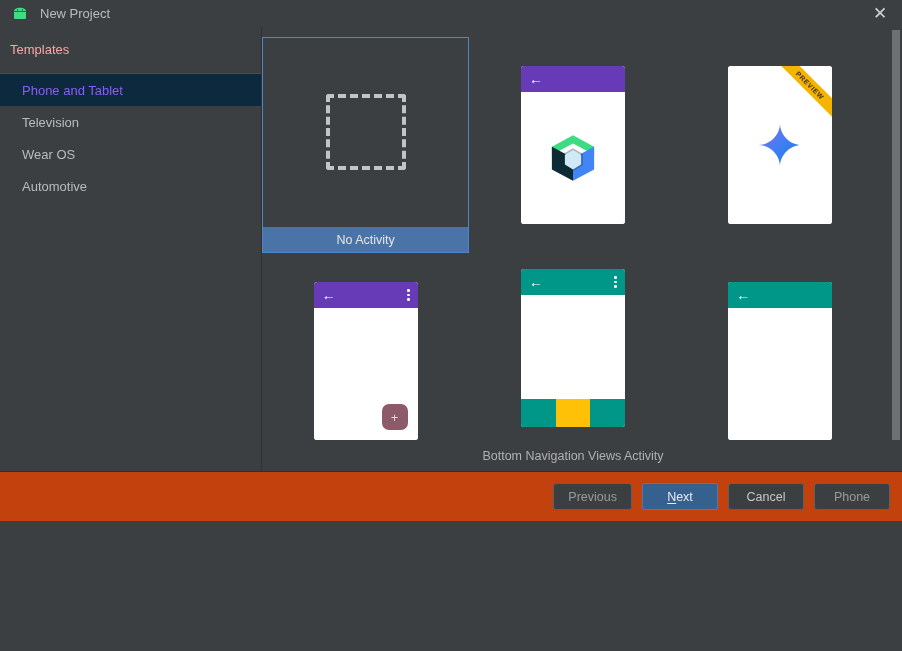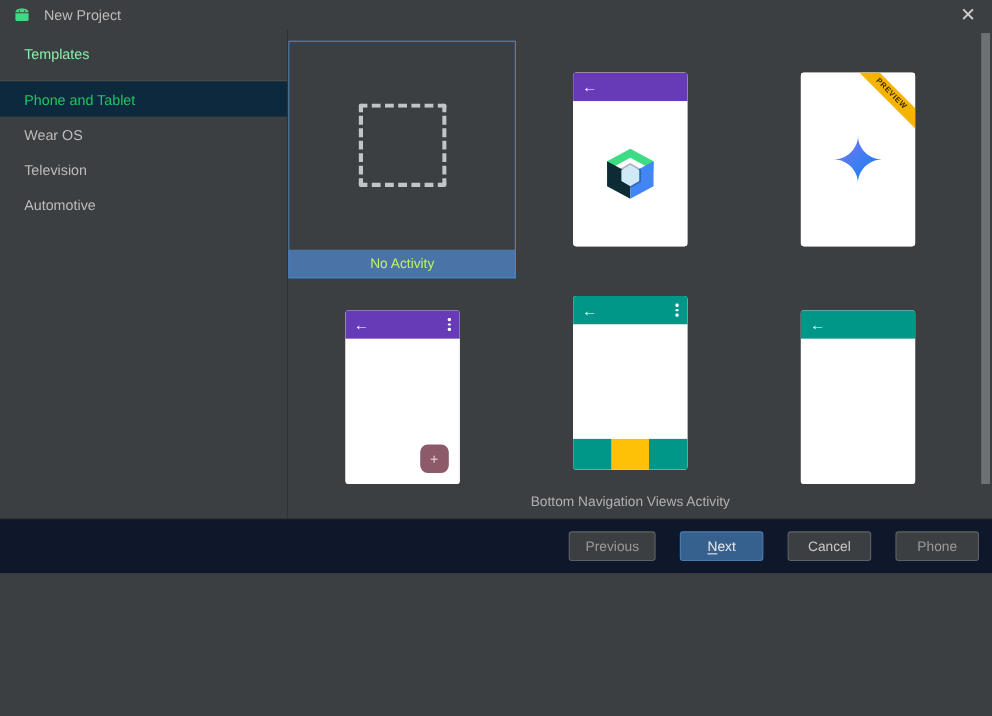--- a/index.html
+++ b/index.html
@@ -45,31 +45,31 @@
 
   
   .sidebar {
     width: 262px; min-width: 262px;
     background: #3c3f41;
     border-right: 1px solid #2e3133;
     padding-top: 4px;
   }
   .sidebar-header {
     height: 36px; display: flex; align-items: center;
-    padding-left: 22px;
-    color: #86efac; font-size: 13px;
+    padding-left: 10px;
+    color: #fca5a5; font-size: 13px;
   }
   .sidebar-sep { height: 1px; background: #4a4d4f; margin: 6px 0 0 0; }
   .side-item {
     height: 32px; display: flex; align-items: center;
     padding-left: 22px;
     color: #bbbbbb; font-size: 13px;
     cursor: pointer;
   }
-  .side-item.selected { background: #0d293e; color: #22c55e; }
+  .side-item.selected { background: #0d293e; color: #8b5cf6; }
 
   
   .templates-pane {
     flex: 1; position: relative; min-width: 0;
     background: #3c3f41;
     overflow: hidden;
   }
   .grid {
     position: absolute; inset: 0;
     padding: 10px 18px 0 0;
@@ -93,21 +93,21 @@
     display: flex; align-items: center; justify-content: center;
     width: 100%;
   }
   .cell-label {
     height: 26px; width: 100%;
     display: flex; align-items: center; justify-content: center;
     color: #b0b0b0; font-size: 12.5px;
     white-space: nowrap;
   }
   .cell.selected-cell .cell-label {
-    background: #4a74a8; color: #bef264;
+    background: #4a74a8; color: #e5e5e5;
   }
 
   
   .phone {
     width: 104px; height: 158px;
     background: #ffffff;
     border-radius: 3px;
     overflow: hidden;
     display: flex; flex-direction: column;
     position: relative;
@@ -219,23 +219,23 @@
     position: absolute; left: 3px; width: 8px;
     top: 3px; height: 410px;
     background: #6e7173; border-radius: 0px;
     cursor: pointer;
   }
 
   
   .footer-sep { height: 1px; background: #2e3133; }
   .footer {
     height: 49px; min-height: 49px;
-    background: #0f172a;
+    background: #c2410c;
     display: flex; align-items: center; justify-content: flex-end;
-    padding-right: 12px; gap: 22px;
+    padding-right: 12px; gap: 10px;
     position: relative;
   }
   .btn {
     min-width: 76px; height: 27px;
     border-radius: 3px;
     display: flex; align-items: center; justify-content: center;
     font-size: 12.5px;
     padding: 0 14px;
     cursor: pointer;
     border: 1px solid #5e6164;
@@ -283,24 +283,24 @@
 
   <div class="body-row">
 
     <div class="sidebar">
       <div class="sidebar-header">Templates</div>
       <div class="sidebar-sep"></div>
       <div class="side-item selected">
         <span>Phone and Tablet</span>
       </div>
       <div class="side-item">
-        <span>Wear OS</span>
+        <span>Television</span>
       </div>
       <div class="side-item">
-        <span>Television</span>
+        <span>Wear OS</span>
       </div>
       <div class="side-item">
         <span>Automotive</span>
       </div>
     </div>
 
     <div class="templates-pane">
       <div class="grid">
 
         <div class="cell selected-cell">

